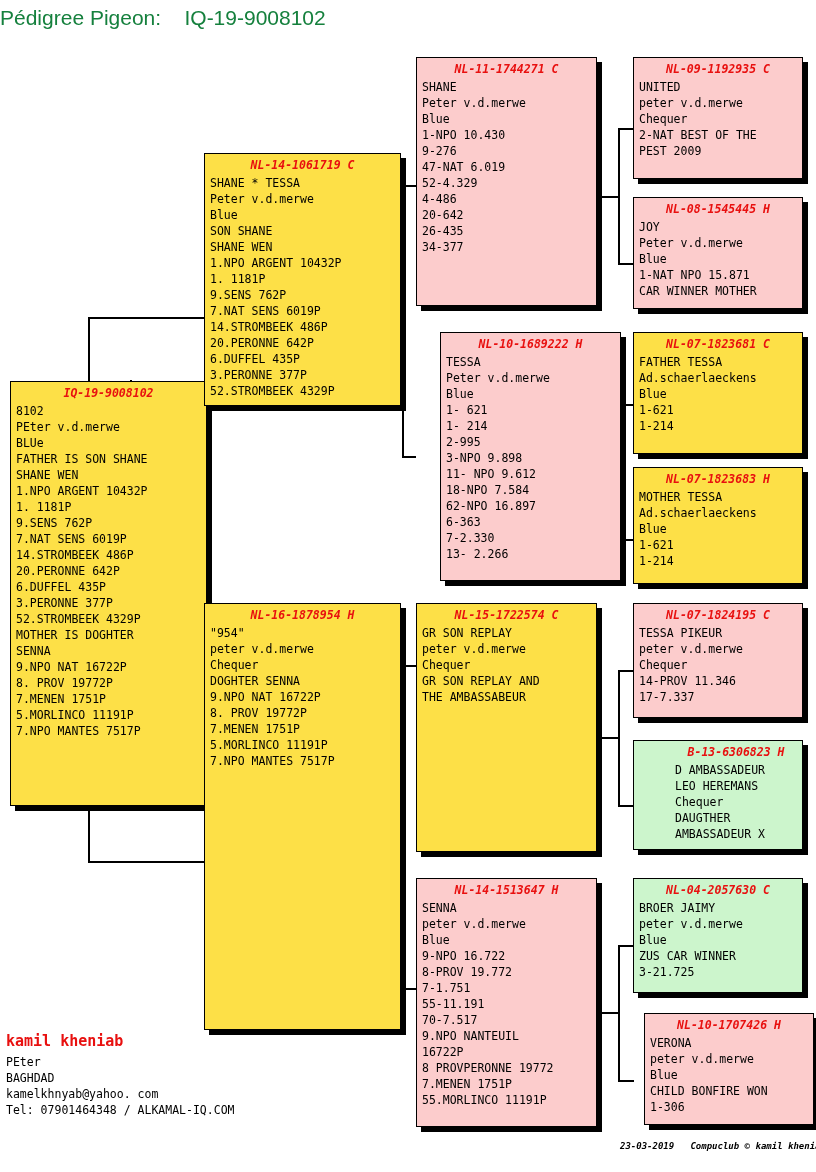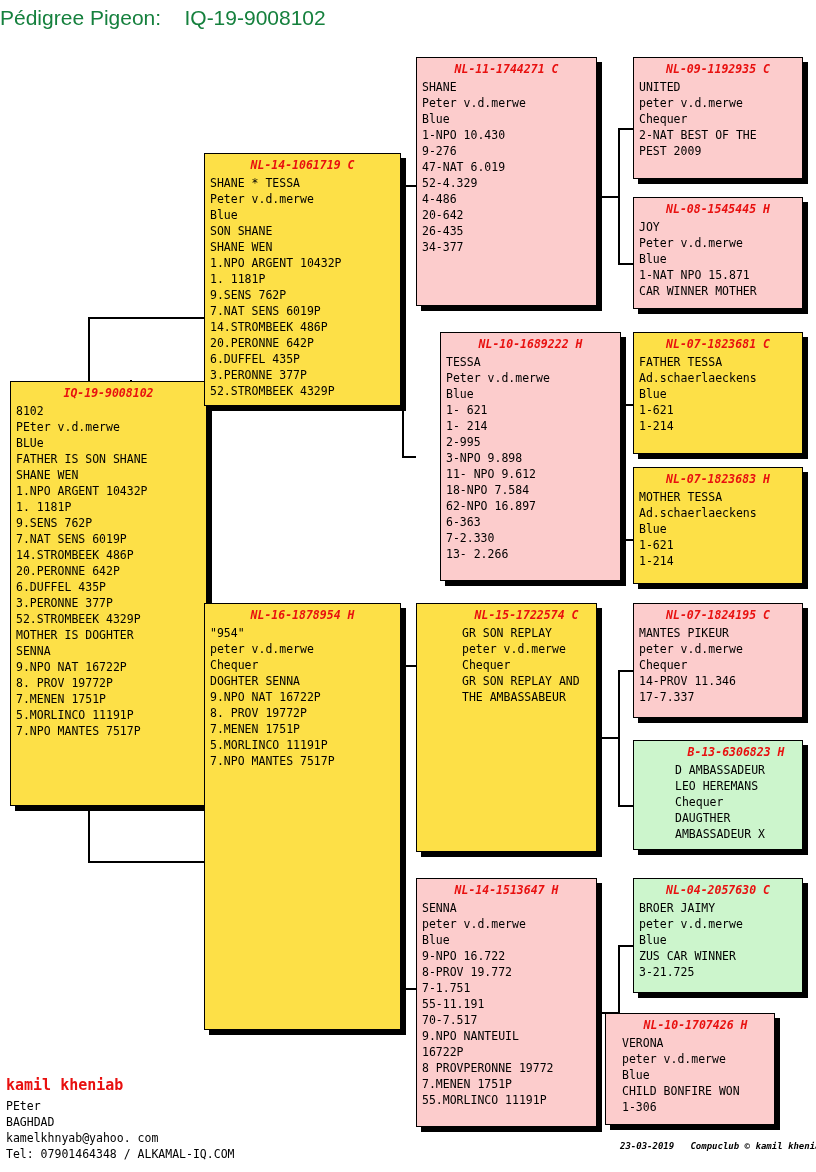--- a/index.html
+++ b/index.html
@@ -59,21 +59,21 @@
 
   
   .conn {
     position: absolute;
     background: #000;
   }
   .conn.h { height: 1.5px; }
   .conn.v { width: 1.5px; }
 
   
-  #owner-block { position: absolute; left: 6px; top: 1032px; margin-top: 44px; }
+  #owner-block { position: absolute; left: 6px; top: 1032px; }
   #owner-name {
     font-family: "DejaVu Sans Mono", "Liberation Mono", monospace;
     font-weight: bold;
     font-size: 15px;
     color: #e8100f;
     white-space: pre;
     margin-bottom: 4px;
   }
   #owner-block .oln {
     font-family: "DejaVu Sans Mono", "Liberation Mono", monospace;
@@ -224,21 +224,21 @@
       <div class="ln">3-NPO 9.898</div>
       <div class="ln">11- NPO 9.612</div>
       <div class="ln">18-NPO 7.584</div>
       <div class="ln">62-NPO 16.897</div>
       <div class="ln">6-363</div>
       <div class="ln">7-2.330</div>
       <div class="ln">13- 2.266</div>
     </div>
 </div>
 
-<div class="card white" style="left:416px; top:603px; width:181px; height:249px;padding-left:40px;">
+<div class="card white" style="left:416px; top:603px; width:181px; height:249px;">
   <div class="card-ring">NL-15-1722574 C</div>
   <div class="card-lines">
       <div class="ln">GR SON REPLAY</div>
       <div class="ln">peter v.d.merwe</div>
       <div class="ln">Chequer</div>
       <div class="ln">GR SON REPLAY AND</div>
       <div class="ln">THE AMBASSABEUR</div>
     </div>
 </div>
 
@@ -301,21 +301,21 @@
       <div class="ln">Ad.schaerlaeckens</div>
       <div class="ln">Blue</div>
       <div class="ln">1-621</div>
       <div class="ln">1-214</div>
     </div>
 </div>
 
 <div class="card pink" style="left:633px; top:603px; width:170px; height:115px;">
   <div class="card-ring">NL-07-1824195 C</div>
   <div class="card-lines">
-      <div class="ln">MANTES PIKEUR</div>
+      <div class="ln">TESSA PIKEUR</div>
       <div class="ln">peter v.d.merwe</div>
       <div class="ln">Chequer</div>
       <div class="ln">14-PROV 11.346</div>
       <div class="ln">17-7.337</div>
     </div>
 </div>
 
 <div class="card green" style="left:633px; top:740px; width:170px; height:110px;padding-left:36px;">
   <div class="card-ring">B-13-6306823 H</div>
   <div class="card-lines">
@@ -331,21 +331,21 @@
   <div class="card-ring">NL-04-2057630 C</div>
   <div class="card-lines">
       <div class="ln">BROER JAIMY</div>
       <div class="ln">peter v.d.merwe</div>
       <div class="ln">Blue</div>
       <div class="ln">ZUS CAR WINNER</div>
       <div class="ln">3-21.725</div>
     </div>
 </div>
 
-<div class="card pink" style="left:605px; top:1013px; width:170px; height:112px;padding-left:11px;">
+<div class="card pink" style="left:644px; top:1013px; width:170px; height:112px;">
   <div class="card-ring">NL-10-1707426 H</div>
   <div class="card-lines">
       <div class="ln">VERONA</div>
       <div class="ln">peter v.d.merwe</div>
       <div class="ln">Blue</div>
       <div class="ln">CHILD BONFIRE WON</div>
       <div class="ln">1-306</div>
     </div>
 </div>
 

